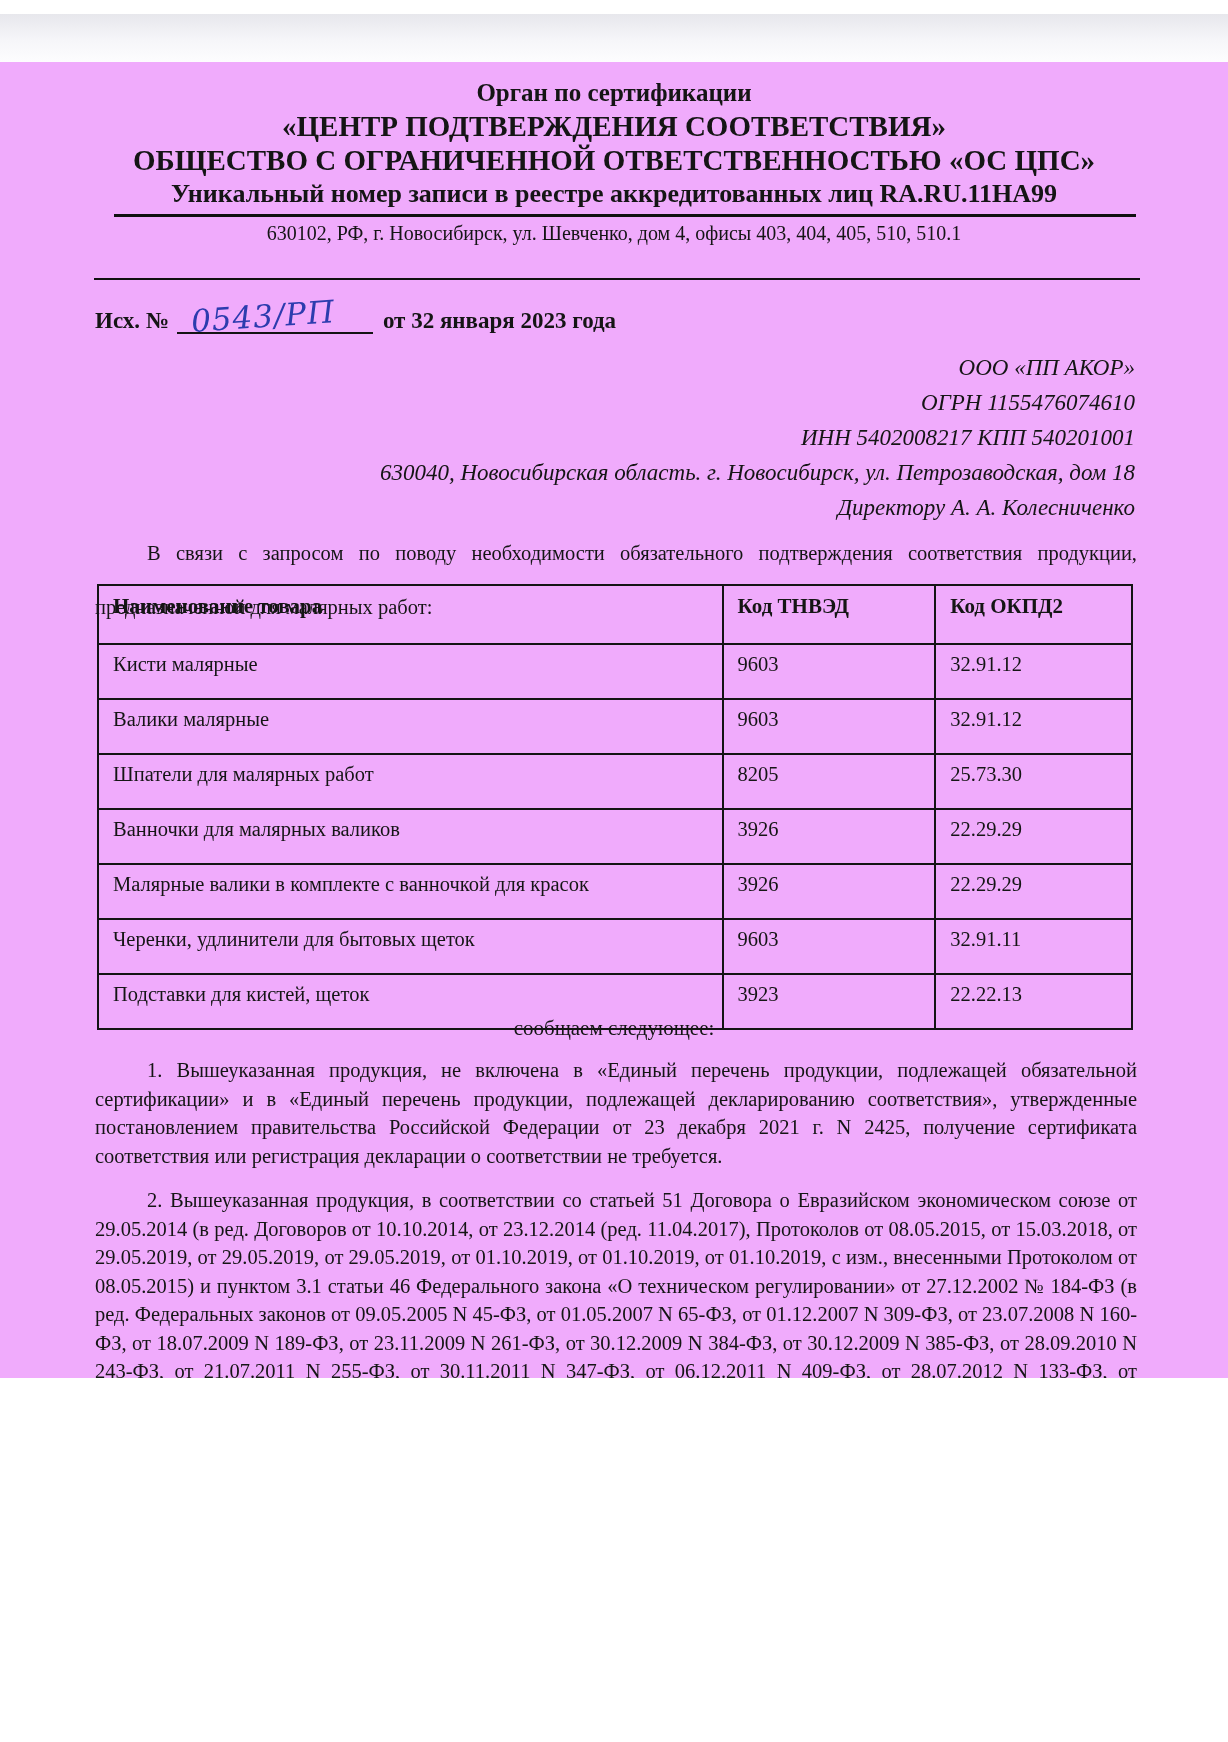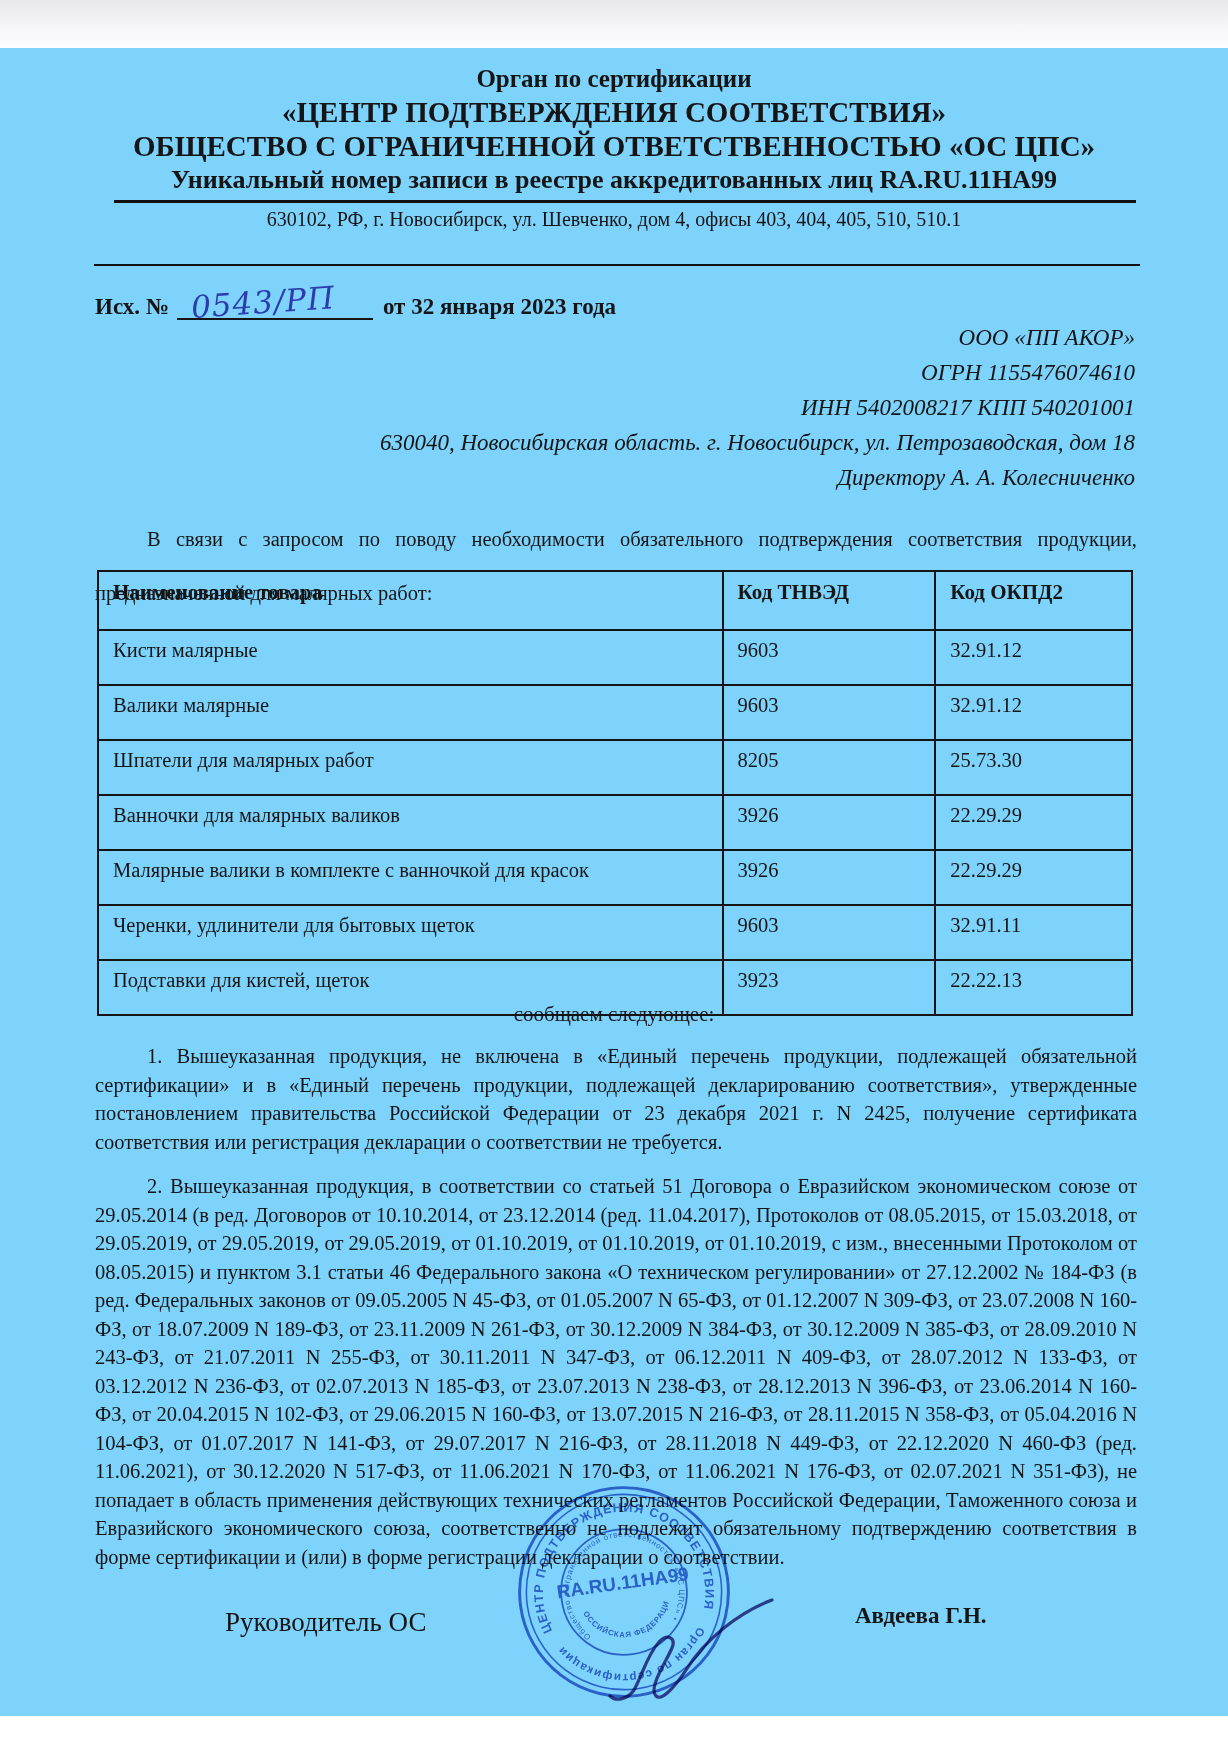--- a/index.html
+++ b/index.html
@@ -1,18 +1,18 @@
 <!DOCTYPE html>
 <html lang="ru"><head>
 <meta charset="utf-8">
 <style>
   html,body{margin:0;padding:0;background:#ffffff;}
   .page{
-    position:relative;width:1228px;height:1716px;margin:0 auto;
-    background:#7dd3fc;color:#151515;overflow:hidden;
+    position:relative;width:1228px;height:1364px;margin:14px auto;
+    background:#f0abfc;color:#151515;overflow:hidden;
     font-family:"Liberation Serif", serif;
   }
   .top-shade{position:absolute;left:0;top:0;width:100%;height:48px;
     background:linear-gradient(#e7e7ec 0%, #f6f6f9 55%, #fdfdfe 100%);}
   .bottom-edge{position:absolute;left:0;top:1733px;width:100%;height:9px;background:#1d1d20;}
 
   
   .letterhead{position:absolute;left:0;top:62px;width:100%;text-align:center;font-weight:bold;}
   .lh1{font-size:25px;line-height:33px;}
   .lh2{font-size:29px;line-height:34px;}
@@ -25,21 +25,21 @@
   
   .refline{position:absolute;left:95px;top:288px;width:700px;font-weight:bold;font-size:23px;}
   .ref-label{display:inline-block;vertical-align:baseline;}
   .ref-blank{display:inline-block;width:196px;border-bottom:2px solid #141414;margin:0 10px 0 8px;
     position:relative;height:30px;vertical-align:bottom;}
   .ref-hand{position:absolute;left:14px;bottom:-2px;
     font-family:"DejaVu Serif", serif;font-style:italic;font-weight:normal;
     font-size:31px;color:#2c3cae;transform:rotate(-4deg);letter-spacing:1px;white-space:nowrap;}
 
   
-  .recipient{position:absolute;right:93px;top:320px;width:880px;text-align:right;
+  .recipient{position:absolute;right:93px;top:336px;width:880px;text-align:right;
     font-style:italic;font-size:23px;line-height:35px;}
 
   
   .para{position:absolute;left:95px;width:1042px;text-align:justify;
     font-size:20.5px;line-height:28.5px;text-indent:52px;}
   .intro{top:512px;line-height:54px;}
   .p1{top:1042px;}
   .p2{top:1172px;}
 
   

